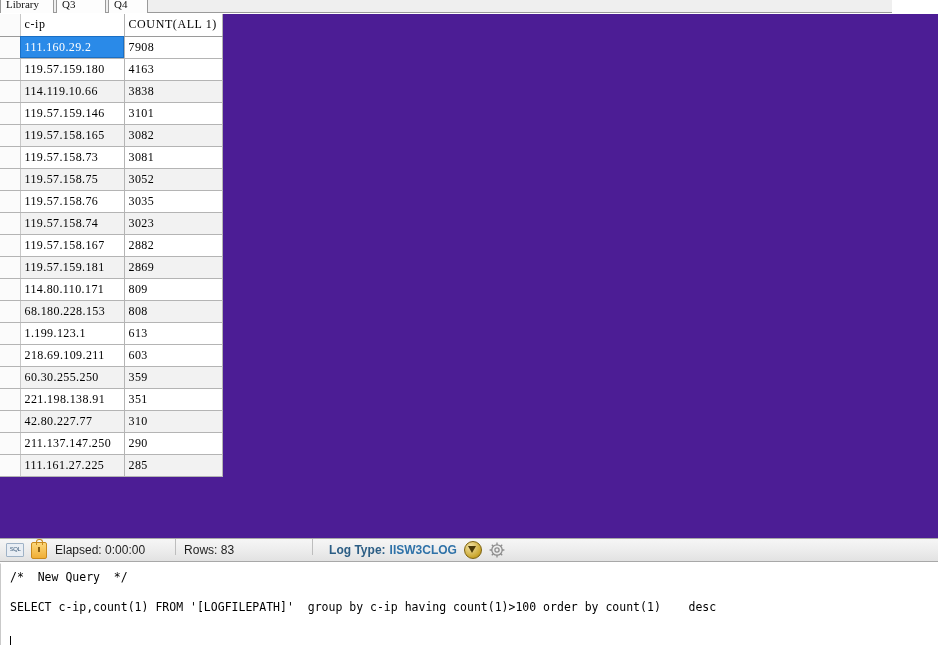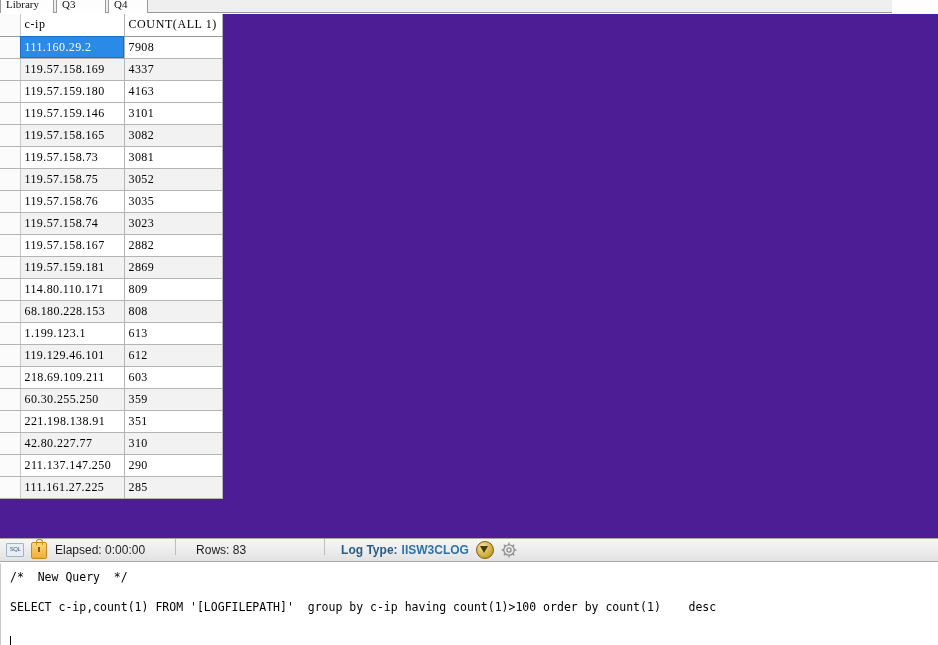--- a/index.html
+++ b/index.html
@@ -259,30 +259,30 @@
         <th>c-ip</th>
         <th>COUNT(ALL 1)</th>
       </tr>
     </thead>
     <tbody id="grid-body">
         <tr class="even">
           <td class="gutter-cell"></td>
           <td class="sel">111.160.29.2</td>
           <td>7908</td>
         </tr>
-        <tr class="odd">
-          <td class="gutter-cell"></td>
-          <td>119.57.158.169</td>
-          <td>4337</td>
-        </tr>
         <tr class="even">
           <td class="gutter-cell"></td>
           <td>119.57.159.180</td>
           <td>4163</td>
         </tr>
+        <tr class="odd">
+          <td class="gutter-cell"></td>
+          <td>114.119.10.66</td>
+          <td>3838</td>
+        </tr>
         <tr class="even">
           <td class="gutter-cell"></td>
           <td>119.57.159.146</td>
           <td>3101</td>
         </tr>
         <tr class="odd">
           <td class="gutter-cell"></td>
           <td>119.57.158.165</td>
           <td>3082</td>
         </tr>
@@ -323,25 +323,20 @@
         </tr>
         <tr class="odd">
           <td class="gutter-cell"></td>
           <td>68.180.228.153</td>
           <td>808</td>
         </tr>
         <tr class="even">
           <td class="gutter-cell"></td>
           <td>1.199.123.1</td>
           <td>613</td>
-        </tr>
-        <tr class="odd">
-          <td class="gutter-cell"></td>
-          <td>119.129.46.101</td>
-          <td>612</td>
         </tr>
         <tr class="even">
           <td class="gutter-cell"></td>
           <td>218.69.109.211</td>
           <td>603</td>
         </tr>
         <tr class="odd">
           <td class="gutter-cell"></td>
           <td>60.30.255.250</td>
           <td>359</td>
@@ -371,21 +366,21 @@
 </div>
 
 <div id="statusbar">
   <div class="sb-seg">
     <div class="sql-badge">SQL</div>
     <div class="lock-icon"></div>
     <div class="sb-text">Elapsed: 0:00:00</div>
   </div>
   <div class="sb-divider" style="margin-left:30px;"></div>
   <div class="sb-seg">
-    <div class="sb-text" style="margin-left:12px;">Rows: 83</div>
+    <div class="sb-text" style="margin-left:0;">Rows: 83</div>
   </div>
   <div class="sb-divider" style="margin-left:78px;"></div>
   <div class="sb-seg">
     <div class="sb-logtype">Log Type:</div>
     <div class="sb-logvalue">IISW3CLOG</div>
     <div class="down-icon"></div>
     <div class="gear-icon">
       <svg width="16" height="16" viewBox="0 0 16 16" aria-hidden="true">
         <g fill="none" stroke="#6e6e6e" stroke-width="1.3">
           <circle cx="8" cy="8" r="5.2"></circle>

